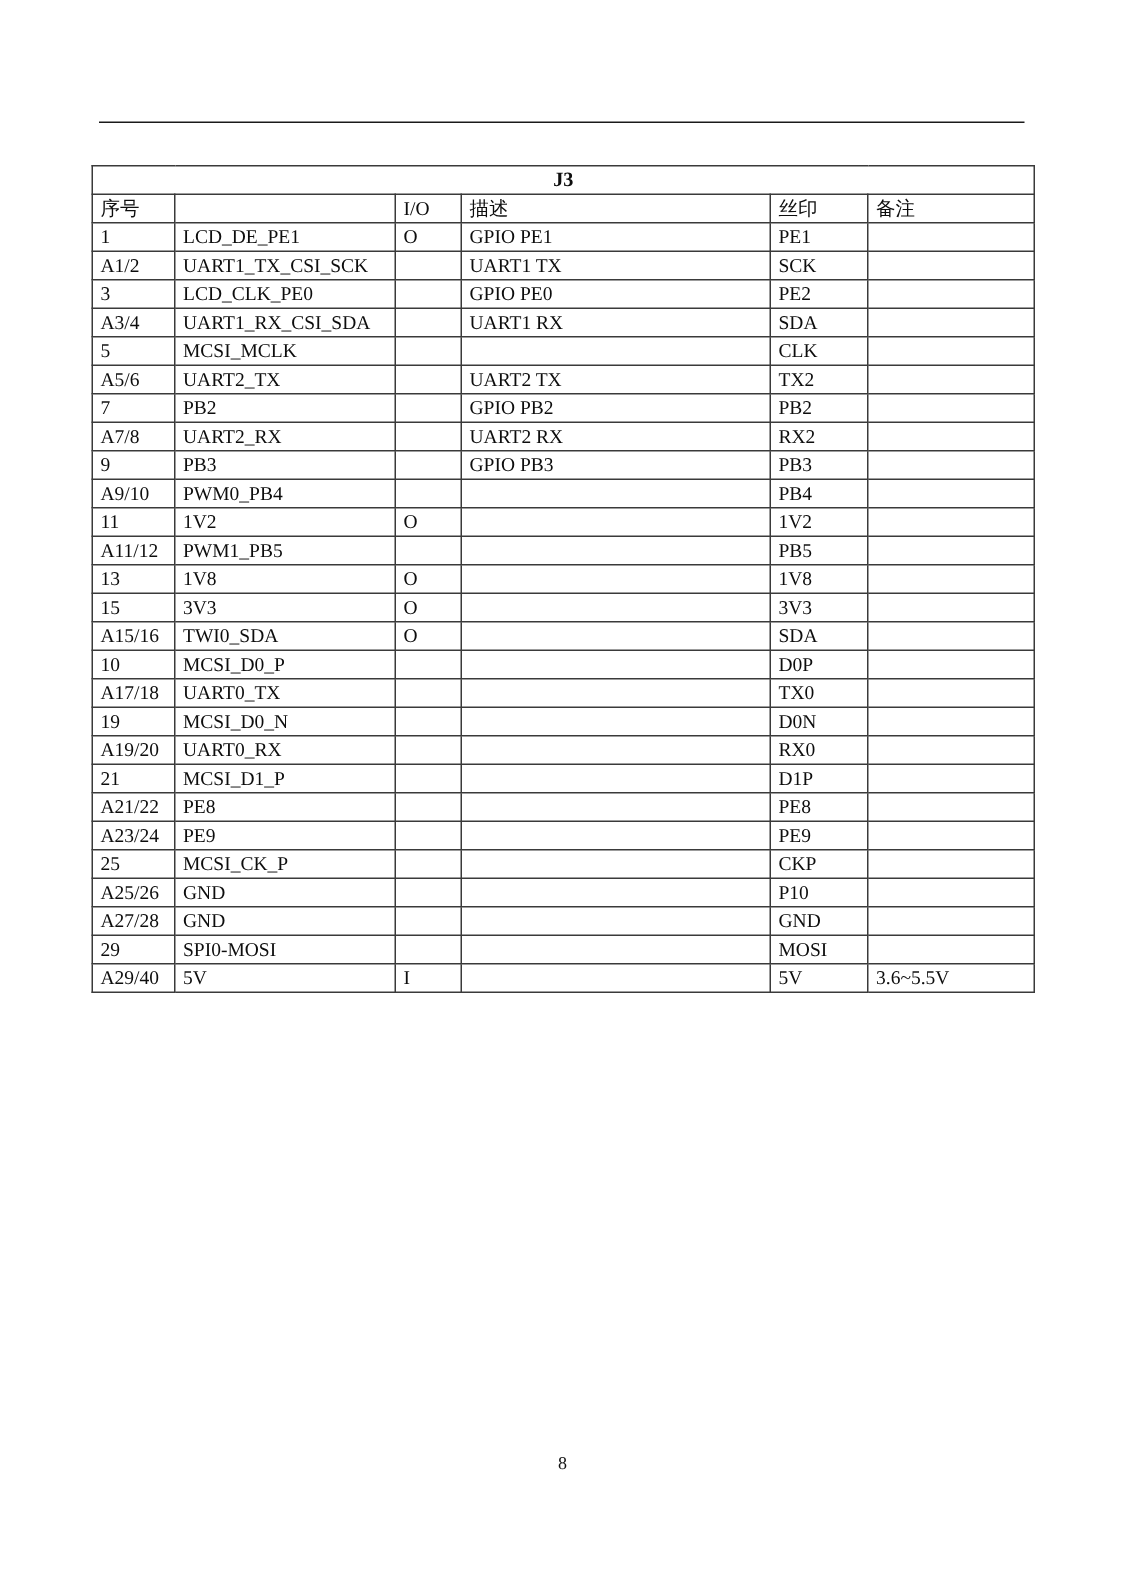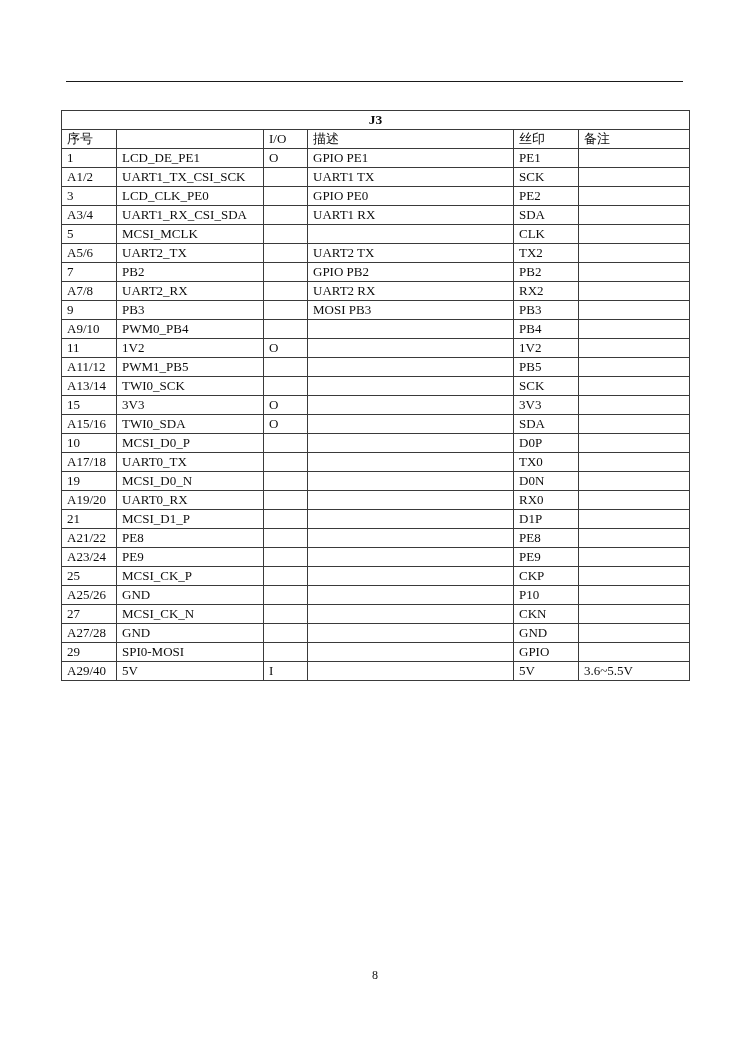--- a/index.html
+++ b/index.html
@@ -147,21 +147,21 @@
           <td>UART2_RX</td>
           <td></td>
           <td>UART2 RX</td>
           <td>RX2</td>
           <td></td>
         </tr>
         <tr>
           <td>9</td>
           <td>PB3</td>
           <td></td>
-          <td>MOSI PB3</td>
+          <td>GPIO PB3</td>
           <td>PB3</td>
           <td></td>
         </tr>
         <tr>
           <td>A9/10</td>
           <td>PWM0_PB4</td>
           <td></td>
           <td></td>
           <td>PB4</td>
           <td></td>
@@ -176,25 +176,25 @@
         </tr>
         <tr>
           <td>A11/12</td>
           <td>PWM1_PB5</td>
           <td></td>
           <td></td>
           <td>PB5</td>
           <td></td>
         </tr>
         <tr>
-          <td>A13/14</td>
-          <td>TWI0_SCK</td>
-          <td></td>
-          <td></td>
-          <td>SCK</td>
+          <td>13</td>
+          <td>1V8</td>
+          <td>O</td>
+          <td></td>
+          <td>1V8</td>
           <td></td>
         </tr>
         <tr>
           <td>15</td>
           <td>3V3</td>
           <td>O</td>
           <td></td>
           <td>3V3</td>
           <td></td>
         </tr>
@@ -272,41 +272,33 @@
         </tr>
         <tr>
           <td>A25/26</td>
           <td>GND</td>
           <td></td>
           <td></td>
           <td>P10</td>
           <td></td>
         </tr>
         <tr>
-          <td>27</td>
-          <td>MCSI_CK_N</td>
-          <td></td>
-          <td></td>
-          <td>CKN</td>
-          <td></td>
-        </tr>
-        <tr>
           <td>A27/28</td>
           <td>GND</td>
           <td></td>
           <td></td>
           <td>GND</td>
           <td></td>
         </tr>
         <tr>
           <td>29</td>
           <td>SPI0-MOSI</td>
           <td></td>
           <td></td>
-          <td>GPIO</td>
+          <td>MOSI</td>
           <td></td>
         </tr>
         <tr>
           <td>A29/40</td>
           <td>5V</td>
           <td>I</td>
           <td></td>
           <td>5V</td>
           <td>3.6~5.5V</td>
         </tr>

